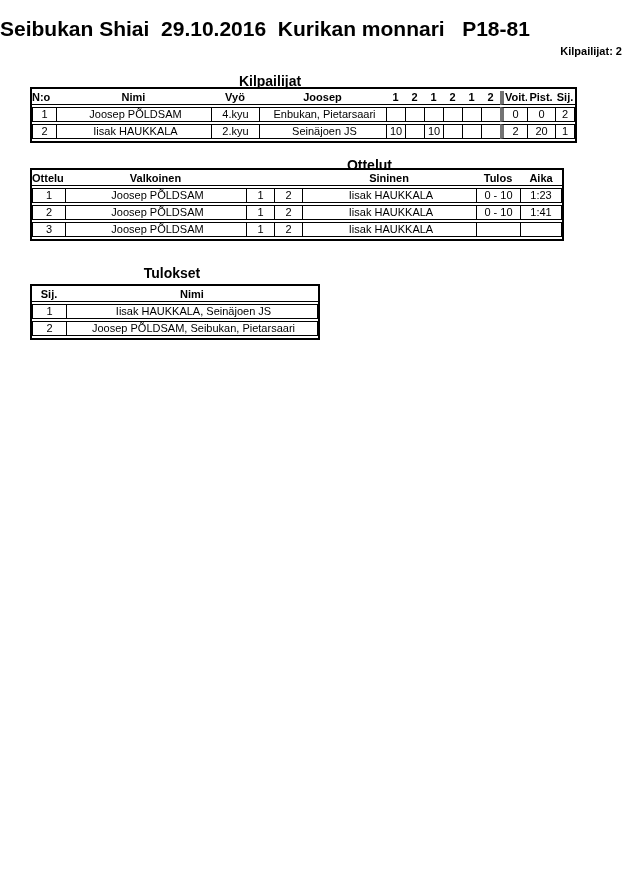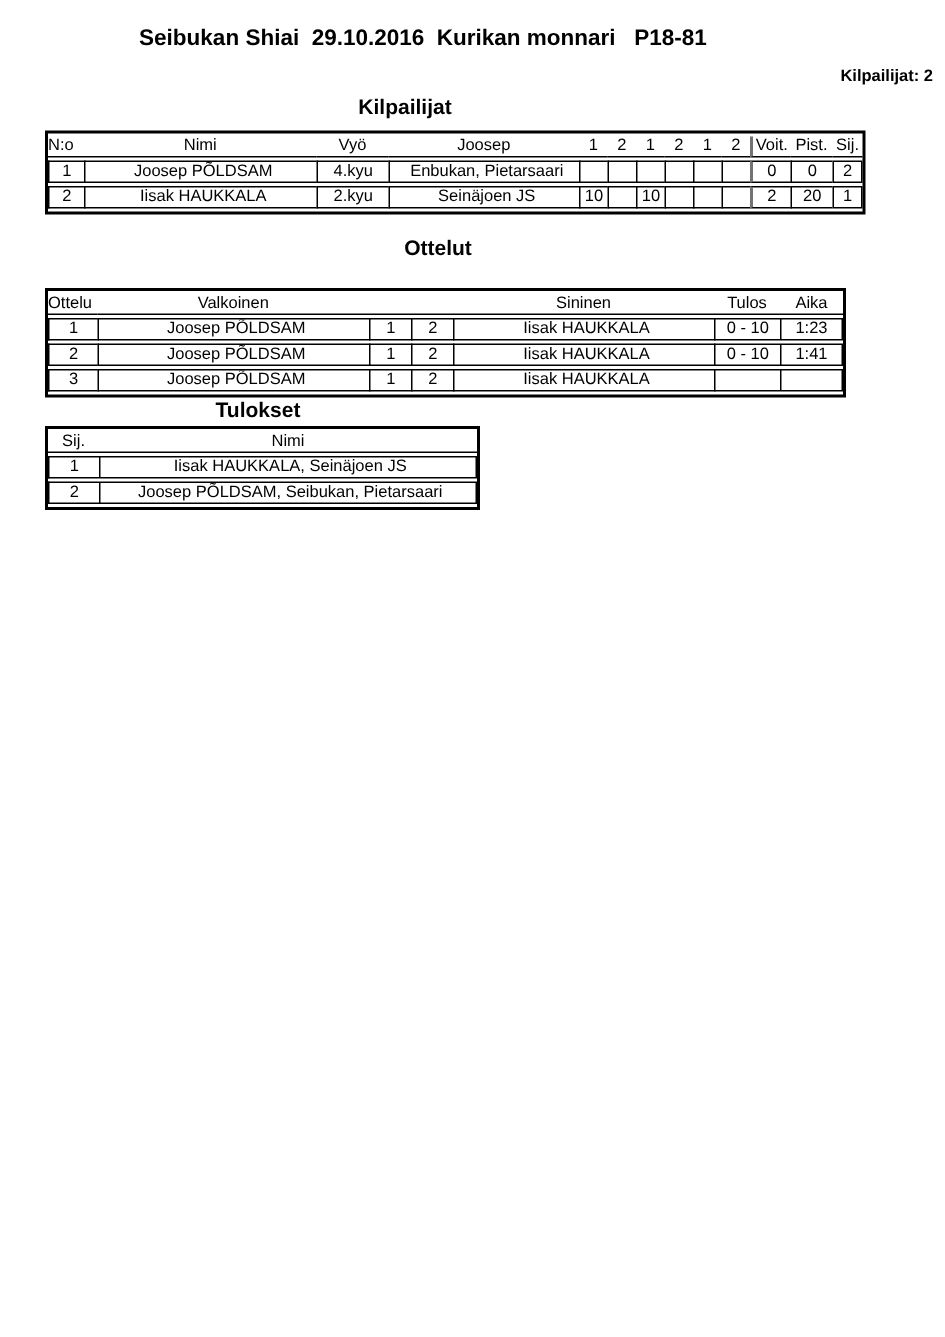--- a/index.html
+++ b/index.html
@@ -8,59 +8,59 @@
     width: 630px;
     height: 891px;
     background: #ffffff;
     color: #000000;
     font-family: "Liberation Sans", sans-serif;
     overflow: hidden;
   }
   .doc-title {
     position: absolute;
     top: 17px; left: 0; width: 564px;
-    text-align: center;
-    font-size: 15px;
+    text-align: left;
+    font-size: 21px;
     font-weight: bold;
     white-space: pre;
   }
   .comp-count {
     position: absolute;
     top: 45px; right: 8px;
     font-size: 11px;
     font-weight: bold;
   }
   .section-heading {
     position: absolute;
     width: 200px;
     text-align: center;
     font-size: 14px;
     font-weight: bold;
   }
-  #h-kilpailijat { top: 63px;  left: 170px; }
-  #h-ottelut     { top: 157px; left: 192px; }
+  #h-kilpailijat { top: 73px;  left: 170px; }
+  #h-ottelut     { top: 157px; left: 192px; text-align: right; }
   #h-tulokset    { top: 265px; left: 72px;  }
 
   table.sheet {
     position: absolute;
     border-collapse: separate;
     border-spacing: 0 2px;
     border: 2px solid #000;
     table-layout: fixed;
     background: #fff;
   }
   #t-kilpailijat { top: 87px;  left: 30px; width: 543px; }
-  #t-ottelut     { top: 192px; left: 30px; width: 530px; }
+  #t-ottelut     { top: 168px; left: 30px; width: 530px; }
   #t-tulokset    { top: 284px; left: 30px; width: 286px; }
 
   table.sheet th {
     border: none;
     border-bottom: 1px solid #000;
     font-size: 11px;
-    font-weight: normal;
+    font-weight: bold;
     height: 13px;
     line-height: 13px;
     padding: 0 1px;
     text-align: center;
     white-space: nowrap;
     overflow: hidden;
   }
   table.sheet th.hleft { text-align: left; padding-left: 0; }
   table.sheet td {
     border: 1px solid #000;
@@ -68,21 +68,21 @@
     font-size: 11px;
     height: 13px;
     line-height: 13px;
     padding: 0 1px;
     text-align: center;
     white-space: nowrap;
     overflow: hidden;
   }
   table.sheet td:last-child { border-right: 1px solid #000; }
   table.sheet td.l { text-align: center; padding-left: 4px; }
-  table.sheet .thick { border-left: 2px solid #737373; }
+  table.sheet .thick { border-left: 4px solid #737373; }
 </style>
 </head>
 <body>
 
 <div class="page">
 
   <div class="doc-title">Seibukan Shiai  29.10.2016  Kurikan monnari   P18-81</div>
   <div class="comp-count">Kilpailijat: 2</div>
 
   <div class="section-heading" id="h-kilpailijat">Kilpailijat</div>

